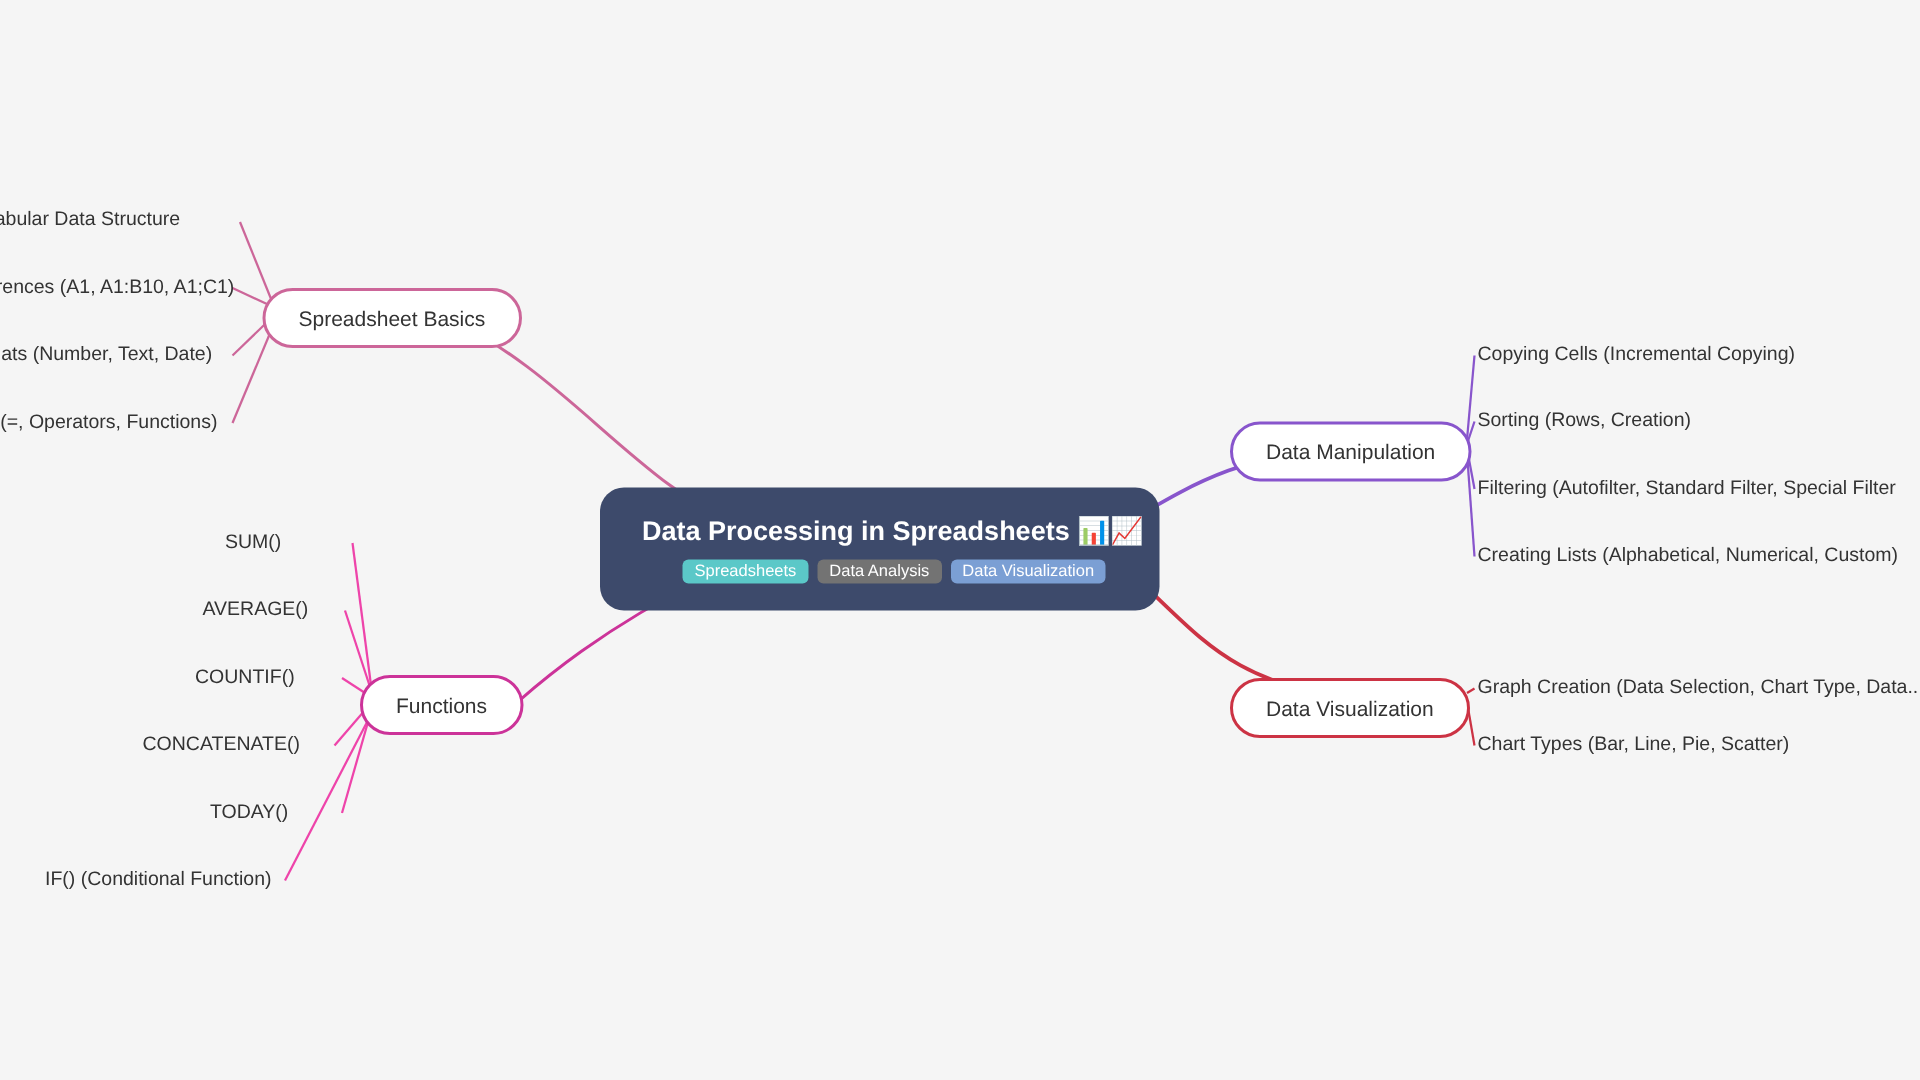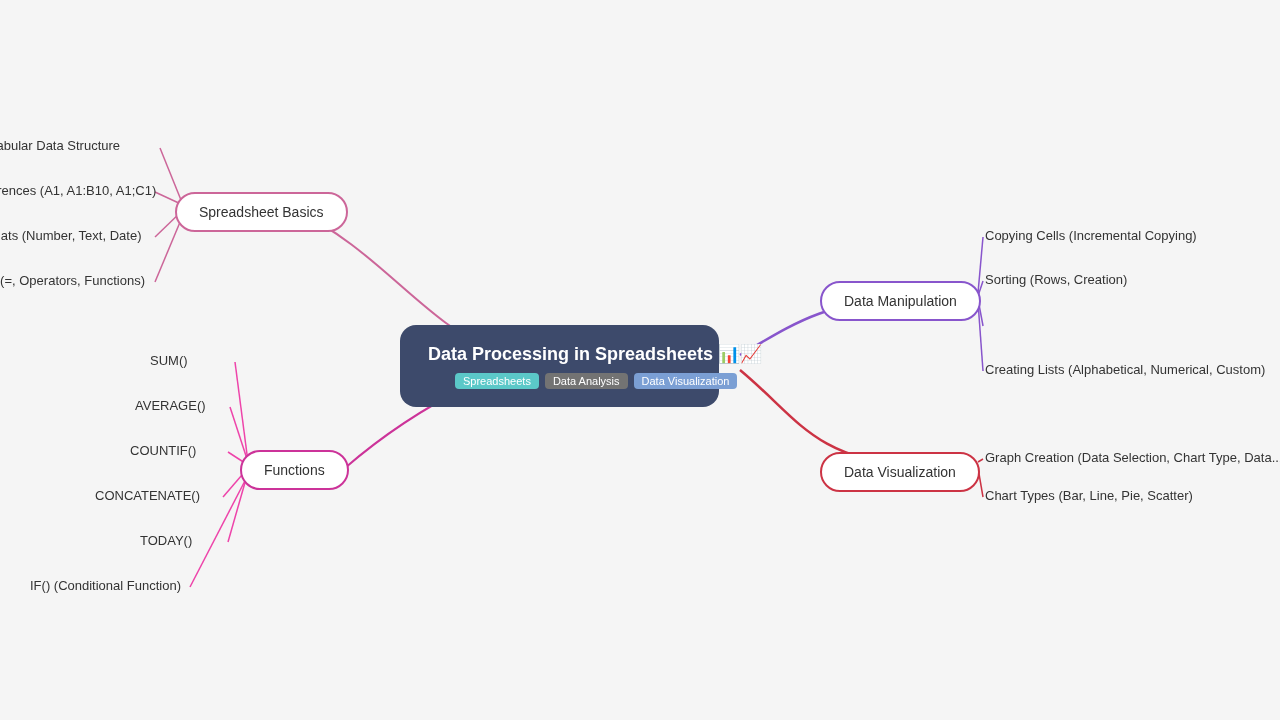--- a/index.html
+++ b/index.html
@@ -35,21 +35,21 @@
       border-radius: 20px;
       font-size: 14px;
       white-space: nowrap;
     }
 
     .node-center {
       background: #3d4a6b;
       color: #fff;
       padding: 18px 28px;
       border-radius: 16px;
-      width: 319px;
+      width: 373px;
       left: 400px;
       top: 325px;
       flex-direction: column;
       align-items: flex-start;
     }
 
     .node-center .title {
       font-size: 18px;
       font-weight: 600;
       margin-bottom: 8px;
@@ -205,18 +205,19 @@
 
   <div class="leaf-text leaf-sum">SUM()</div>
   <div class="leaf-text leaf-average">AVERAGE()</div>
   <div class="leaf-text leaf-countif">COUNTIF()</div>
   <div class="leaf-text leaf-concatenate">CONCATENATE()</div>
   <div class="leaf-text leaf-today">TODAY()</div>
   <div class="leaf-text leaf-if">IF() (Conditional Function)</div>
 
   <div class="leaf-text leaf-copying">Copying Cells (Incremental Copying)</div>
   <div class="leaf-text leaf-sorting">Sorting (Rows, Creation)</div>
+  <div class="leaf-text leaf-filtering">Filtering (Autofilter, Standard Filter, Special Filter</div>
   <div class="leaf-text leaf-lists">Creating Lists (Alphabetical, Numerical, Custom)</div>
 
   <div class="leaf-text leaf-graph">Graph Creation (Data Selection, Chart Type, Data...</div>
   <div class="leaf-text leaf-charttypes">Chart Types (Bar, Line, Pie, Scatter)</div>
 
 </div>
 
 </body></html>

